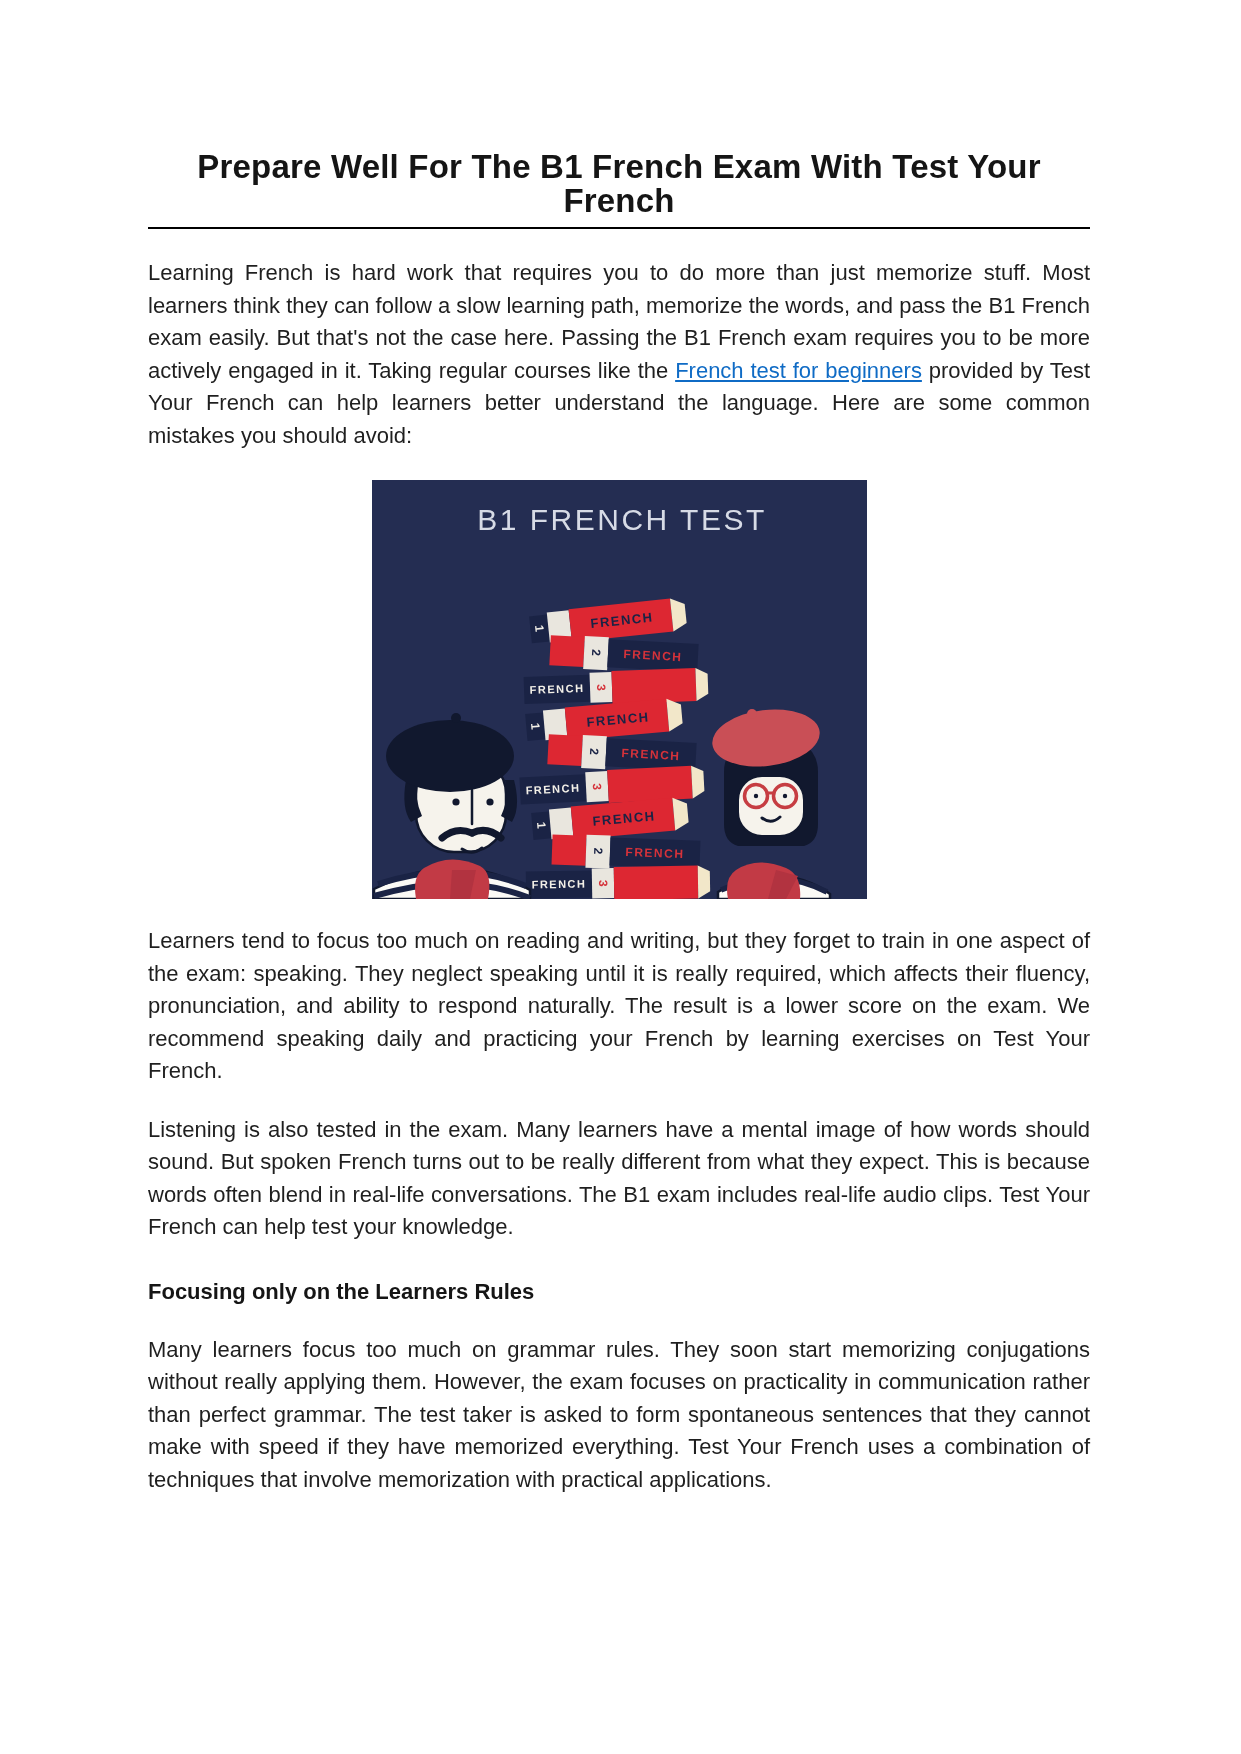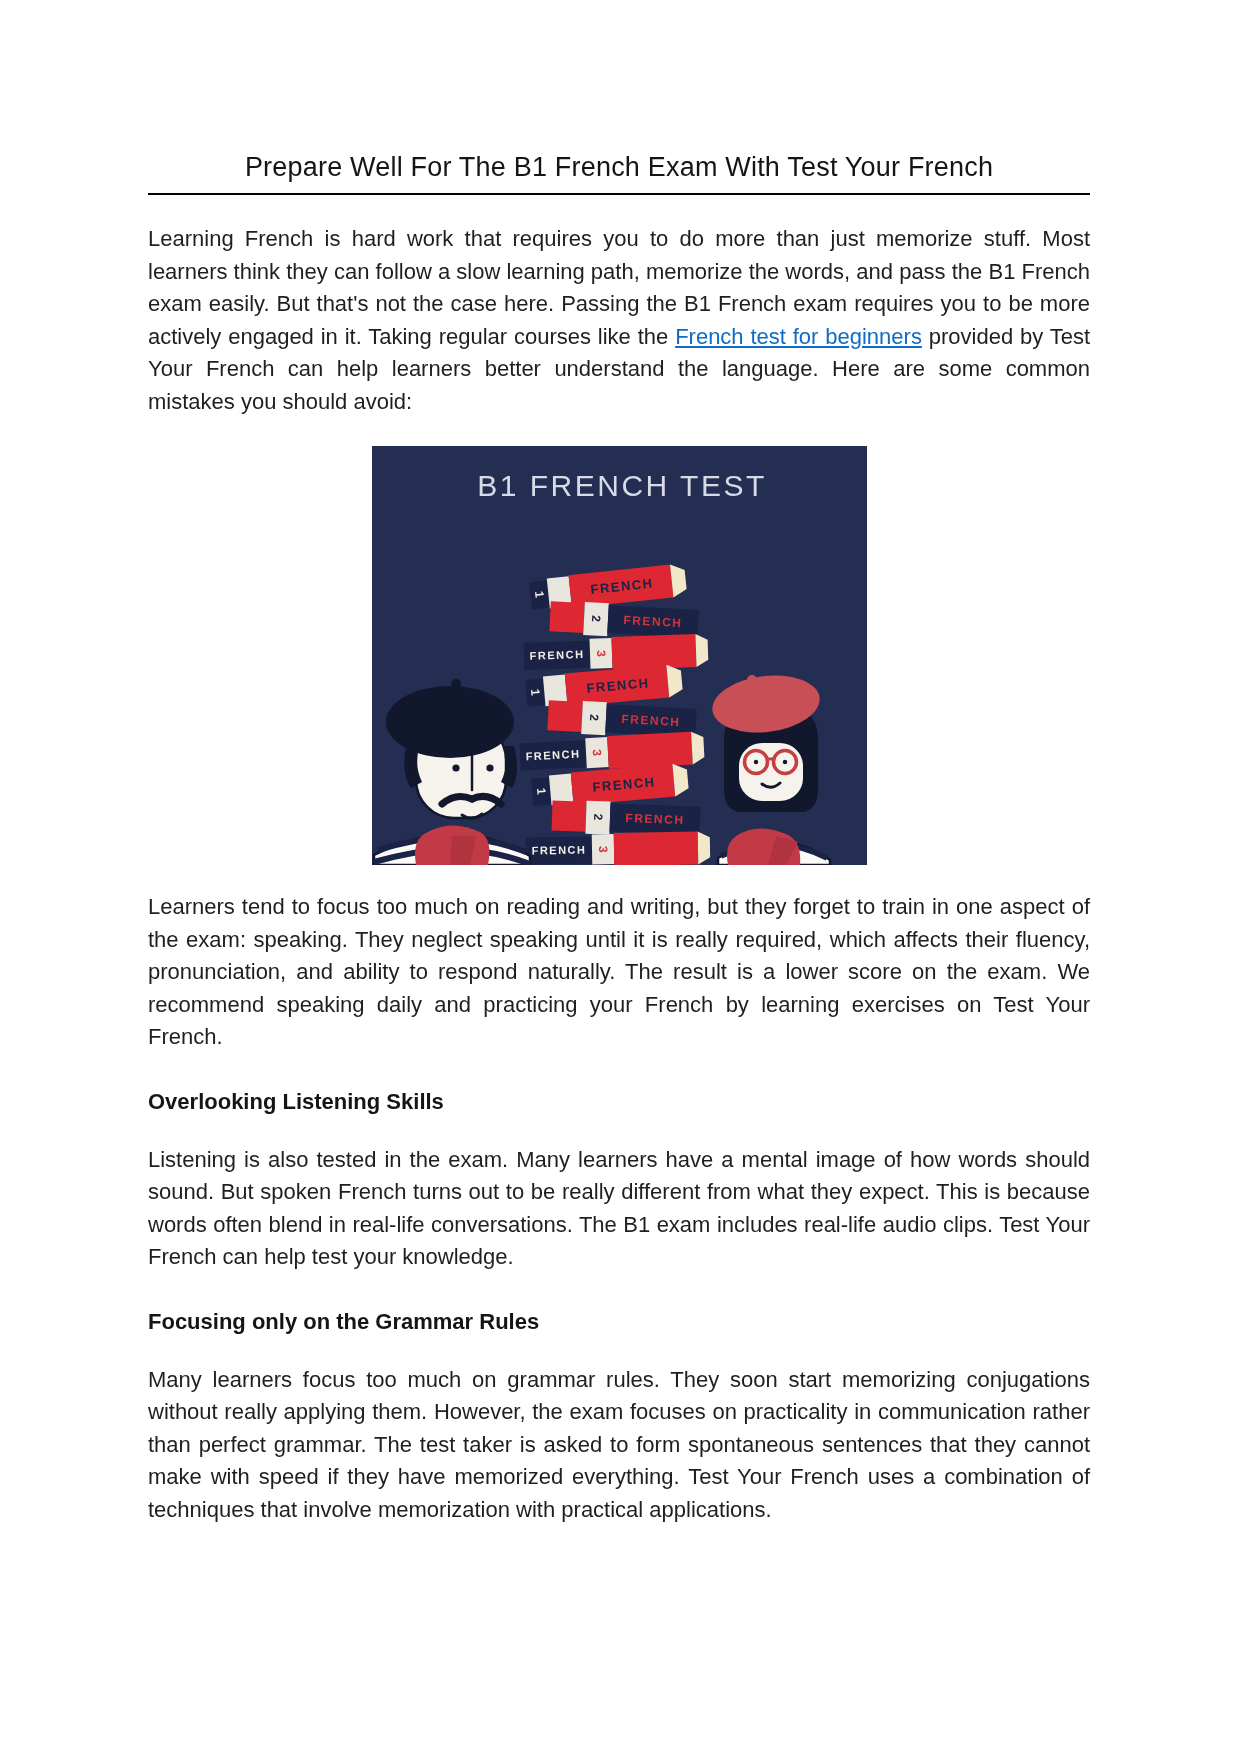--- a/index.html
+++ b/index.html
@@ -10,21 +10,21 @@
     --caption:#d7dbe6; --stripe:#1a2345;
   }
   html,body{margin:0;padding:0;background:#ffffff;}
   .page{
     width:1241px;height:1754px;background:#ffffff;position:relative;
     font-family:"Liberation Sans",sans-serif;color:var(--text);
     box-sizing:border-box;overflow:hidden;
   }
   .content{padding:150px 151px 0 148px;}
   h1.doc-title{
-    margin:0;font-size:27px;line-height:34px;font-weight:normal;
+    margin:0;font-size:33px;line-height:34px;font-weight:bold;
     text-align:center;color:#151515;letter-spacing:0.2px;
   }
   .title-rule{
     height:0;border:none;border-top:2.5px solid var(--rule);
     margin:9px 0 0 0;
   }
   p.body-text{
     margin:26px 0 0 0;font-size:22px;line-height:32.5px;
     text-align:justify;color:var(--text);
   }
@@ -209,20 +209,19 @@
             <circle cx="413" cy="316" r="2.2" fill="var(--outline)"></circle>
           </g>
 
           <path d="M390,338 Q399,345 408,337" stroke="var(--outline)" stroke-width="3" fill="none" stroke-linecap="round"></path>
         </g>
       </svg>
     </div>
 
     <p class="body-text">Learners tend to focus too much on reading and writing, but they forget to train in one aspect of the exam: speaking. They neglect speaking until it is really required, which affects their fluency, pronunciation, and ability to respond naturally. The result is a lower score on the exam. We recommend speaking daily and practicing your French by learning exercises on Test Your French.</p>
 
-    <h2 class="section-heading">Overlooking Listening Skills</h2>
     <p class="body-text">Listening is also tested in the exam. Many learners have a mental image of how words should sound. But spoken French turns out to be really different from what they expect. This is because words often blend in real-life conversations. The B1 exam includes real-life audio clips. Test Your French can help test your knowledge.</p>
 
-    <h2 class="section-heading">Focusing only on the Grammar Rules</h2>
+    <h2 class="section-heading">Focusing only on the Learners Rules</h2>
     <p class="body-text">Many learners focus too much on grammar rules. They soon start memorizing conjugations without really applying them. However, the exam focuses on practicality in communication rather than perfect grammar. The test taker is asked to form spontaneous sentences that they cannot make with speed if they have memorized everything. Test Your French uses a combination of techniques that involve memorization with practical applications.</p>
 
   </div>
 </div>
 
 </body></html>

